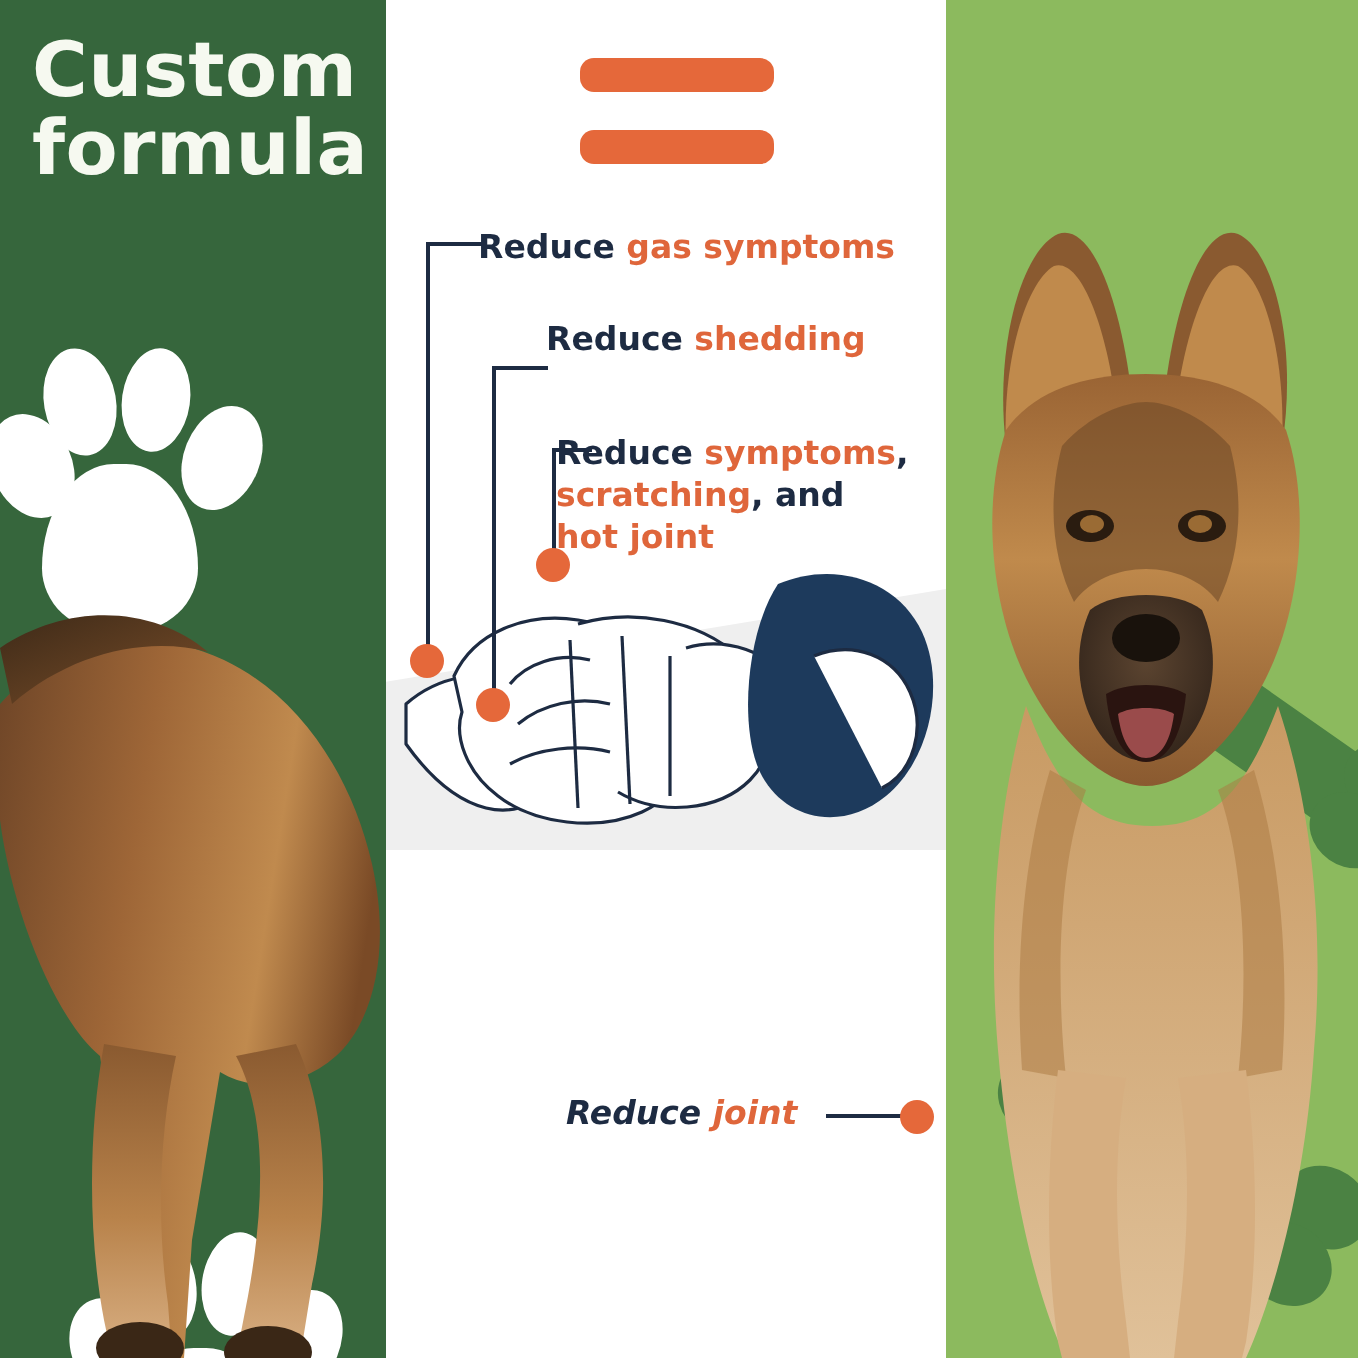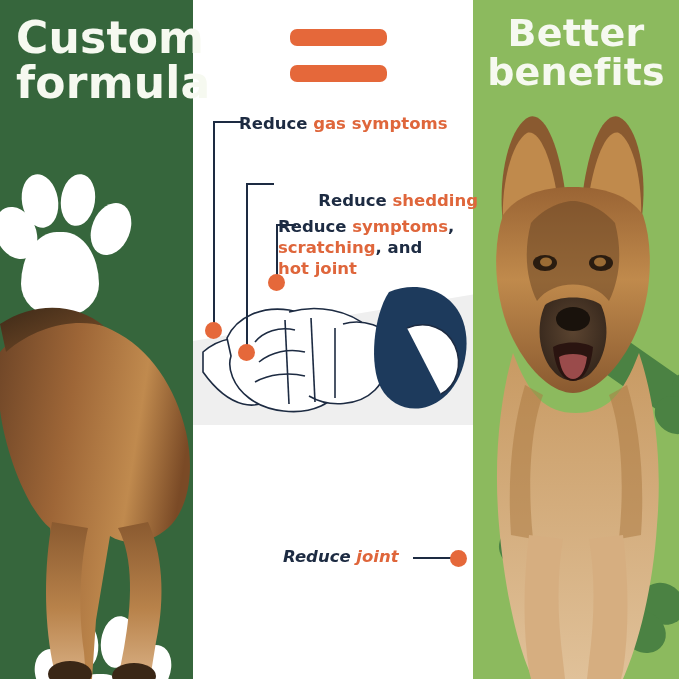--- a/index.html
+++ b/index.html
@@ -47,21 +47,21 @@
     font-family: "DejaVu Sans", sans-serif;
     font-weight: bold;
     letter-spacing: 0.2px;
     line-height: 1.02;
     z-index: 9;
   }
   #heading-left {
     left: 16px;
     top: 16px;
     width: 180px;
-    font-size: 44px;
+    font-size: 38px;
     text-align: left;
   }
   #heading-right {
     left: 480px;
     top: 14px;
     width: 192px;
     font-size: 38px;
     text-align: center;
   }
 
@@ -111,21 +111,21 @@
     position: absolute;
     font-family: "DejaVu Sans", sans-serif;
     font-weight: bold;
     font-size: 16.5px;
     line-height: 1.28;
     color: #1D2B42;
     z-index: 14;
   }
   .callout .hl { color: #DF663B; }
   #callout-gas       { left: 239px; top: 113px; width: 236px; }
-  #callout-shedding  { left: 273px; top: 190px; width: 205px; text-align: right; }
+  #callout-shedding  { left: 273px; top: 159px; width: 205px; }
   #callout-itching   { left: 278px; top: 216px; width: 200px; }
   #callout-joint     { left: 283px; top: 546px; width: 150px; font-style: italic; }
 
   
   .connector {
     position: absolute;
     z-index: 13;
   }
   .connector .hline,
   .connector .vline {
@@ -357,24 +357,20 @@
 
   <div class="dot" style="left:205px; top:322px;"></div>
   <div class="dot" style="left:238px; top:344px;"></div>
   <div class="dot" style="left:268px; top:274px;"></div>
   <div class="dot" style="left:450px; top:550px;"></div>
 
   <div class="heading" id="heading-left">
     <div>Custom</div>
     <div>formula</div>
   </div>
-  <div class="heading" id="heading-right">
-    <div>Better</div>
-    <div>benefits</div>
-  </div>
 
   <div class="callout" id="callout-gas">
     <span>Reduce </span><span class="hl">gas symptoms</span>
   </div>
 
   <div class="callout" id="callout-shedding">
     <span>Reduce </span><span class="hl">shedding</span>
   </div>
 
   <div class="callout" id="callout-itching">

